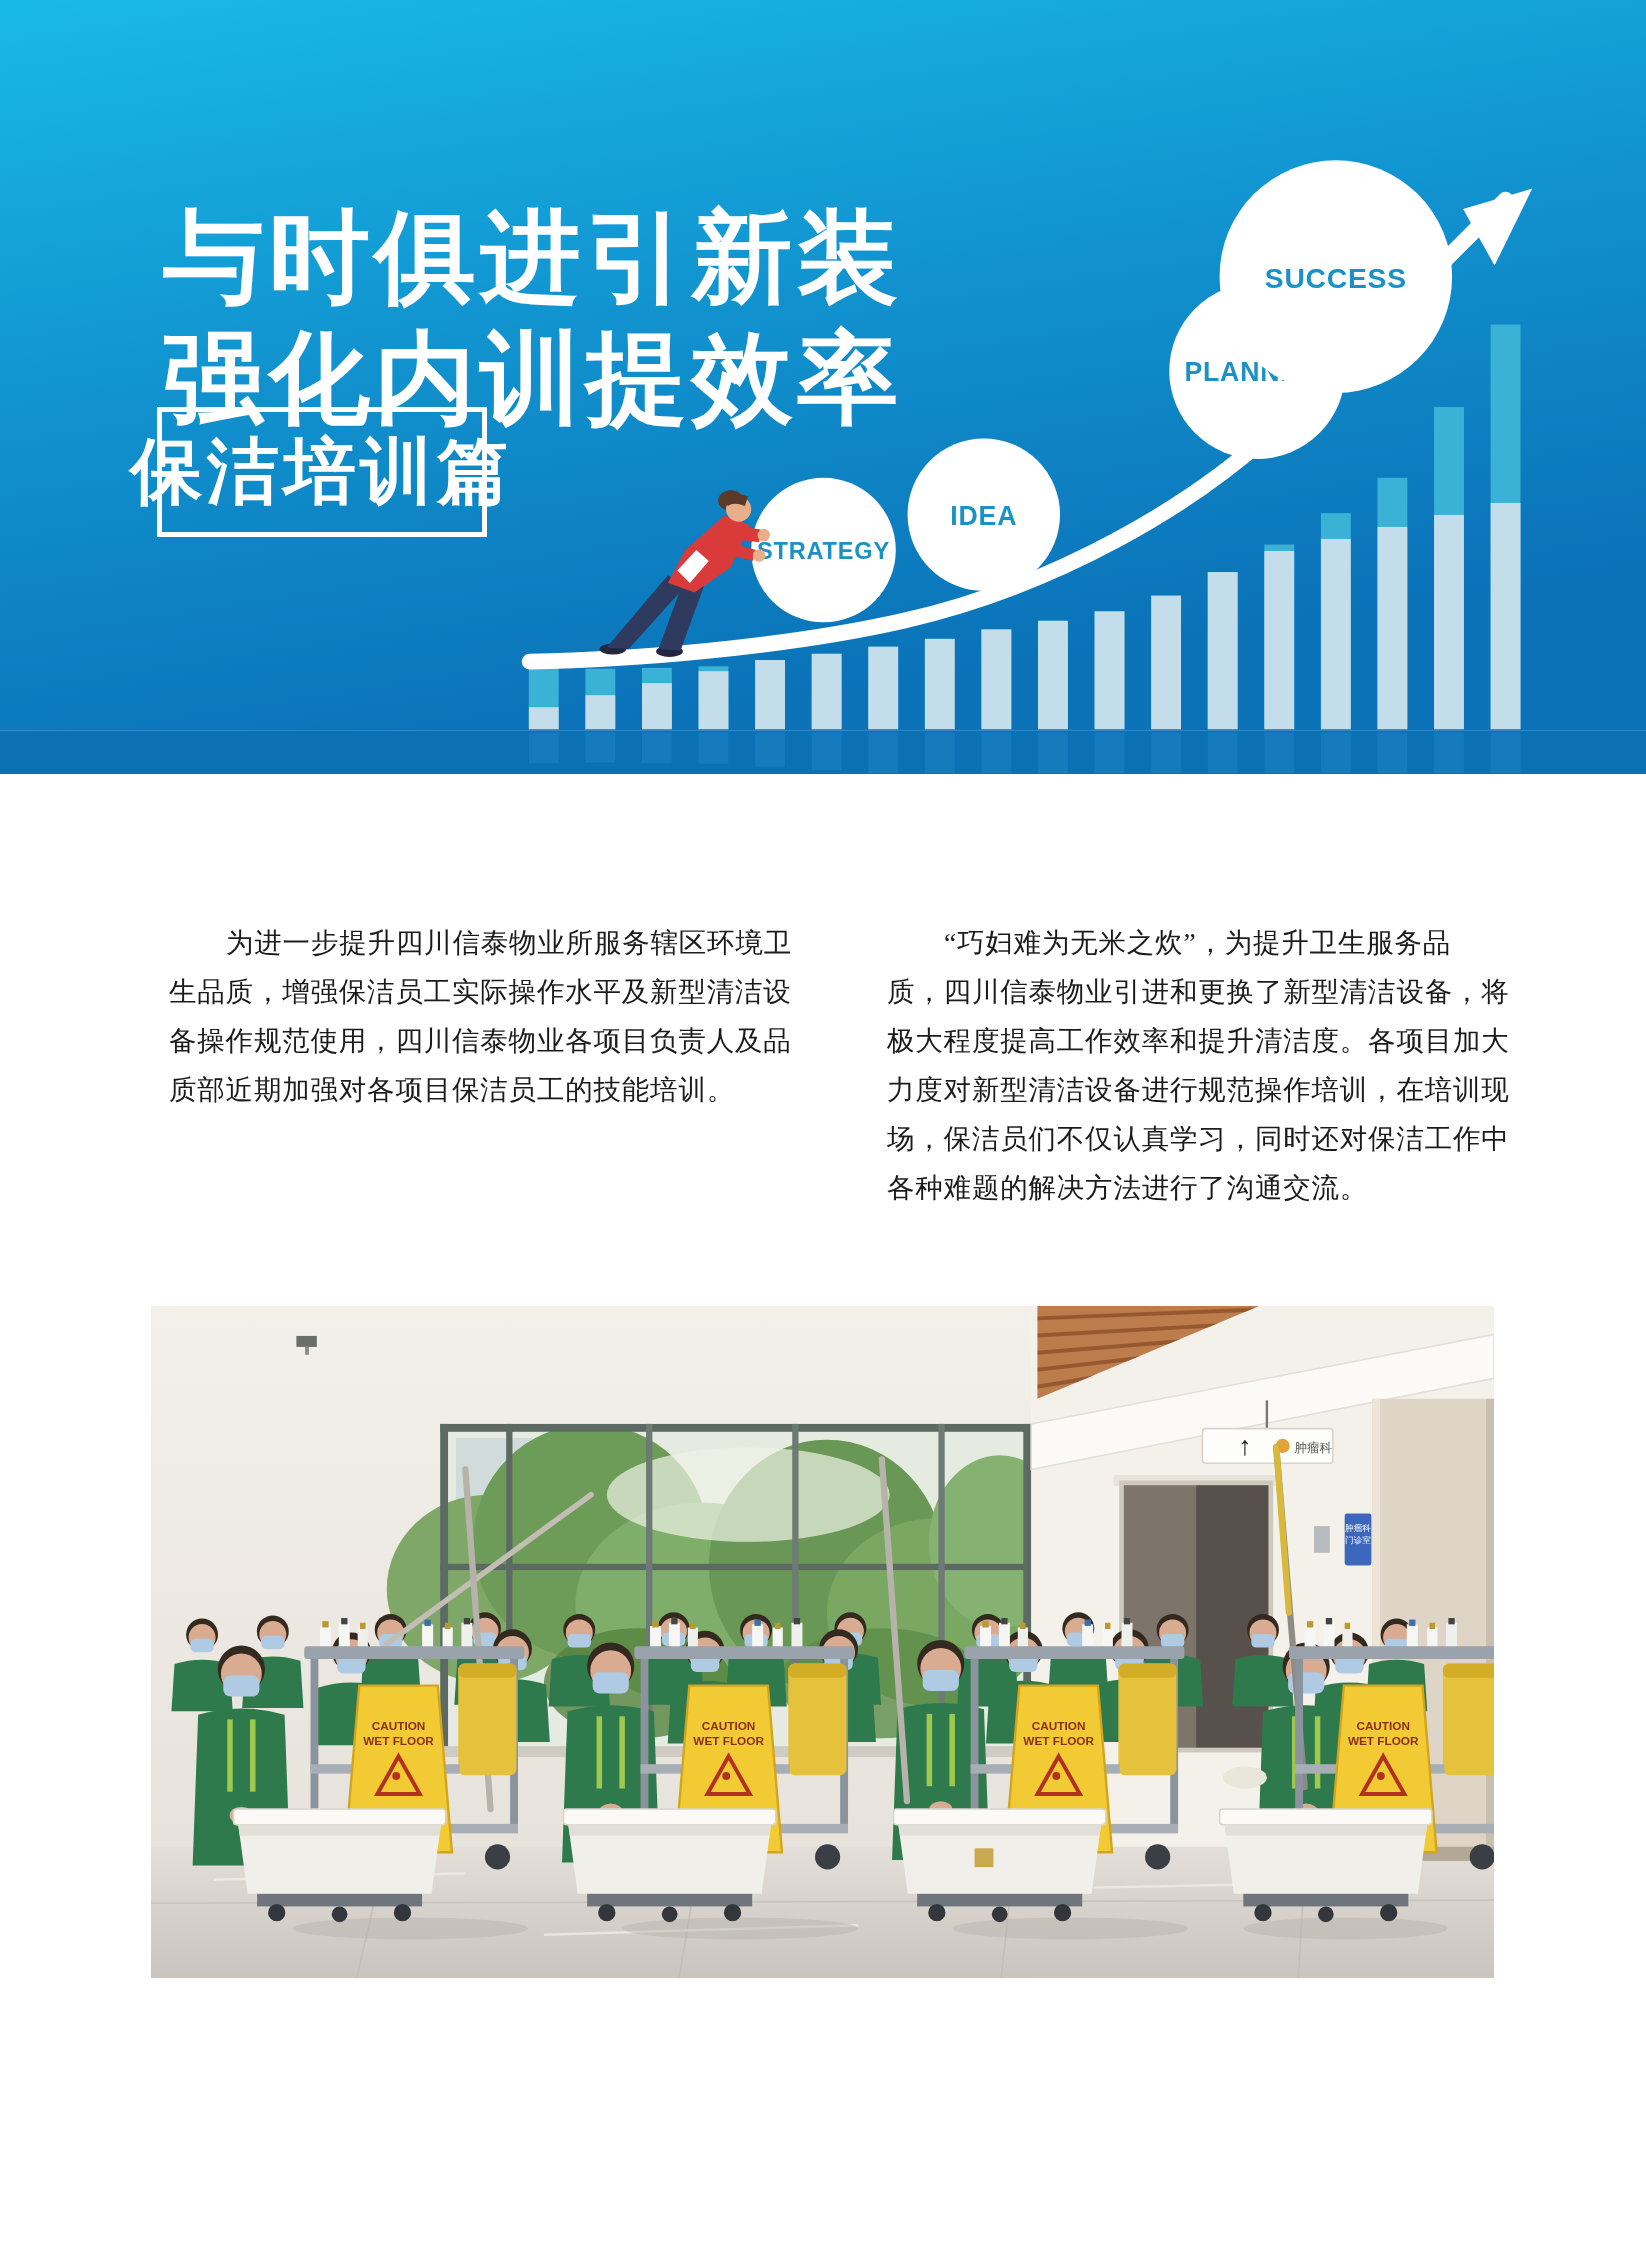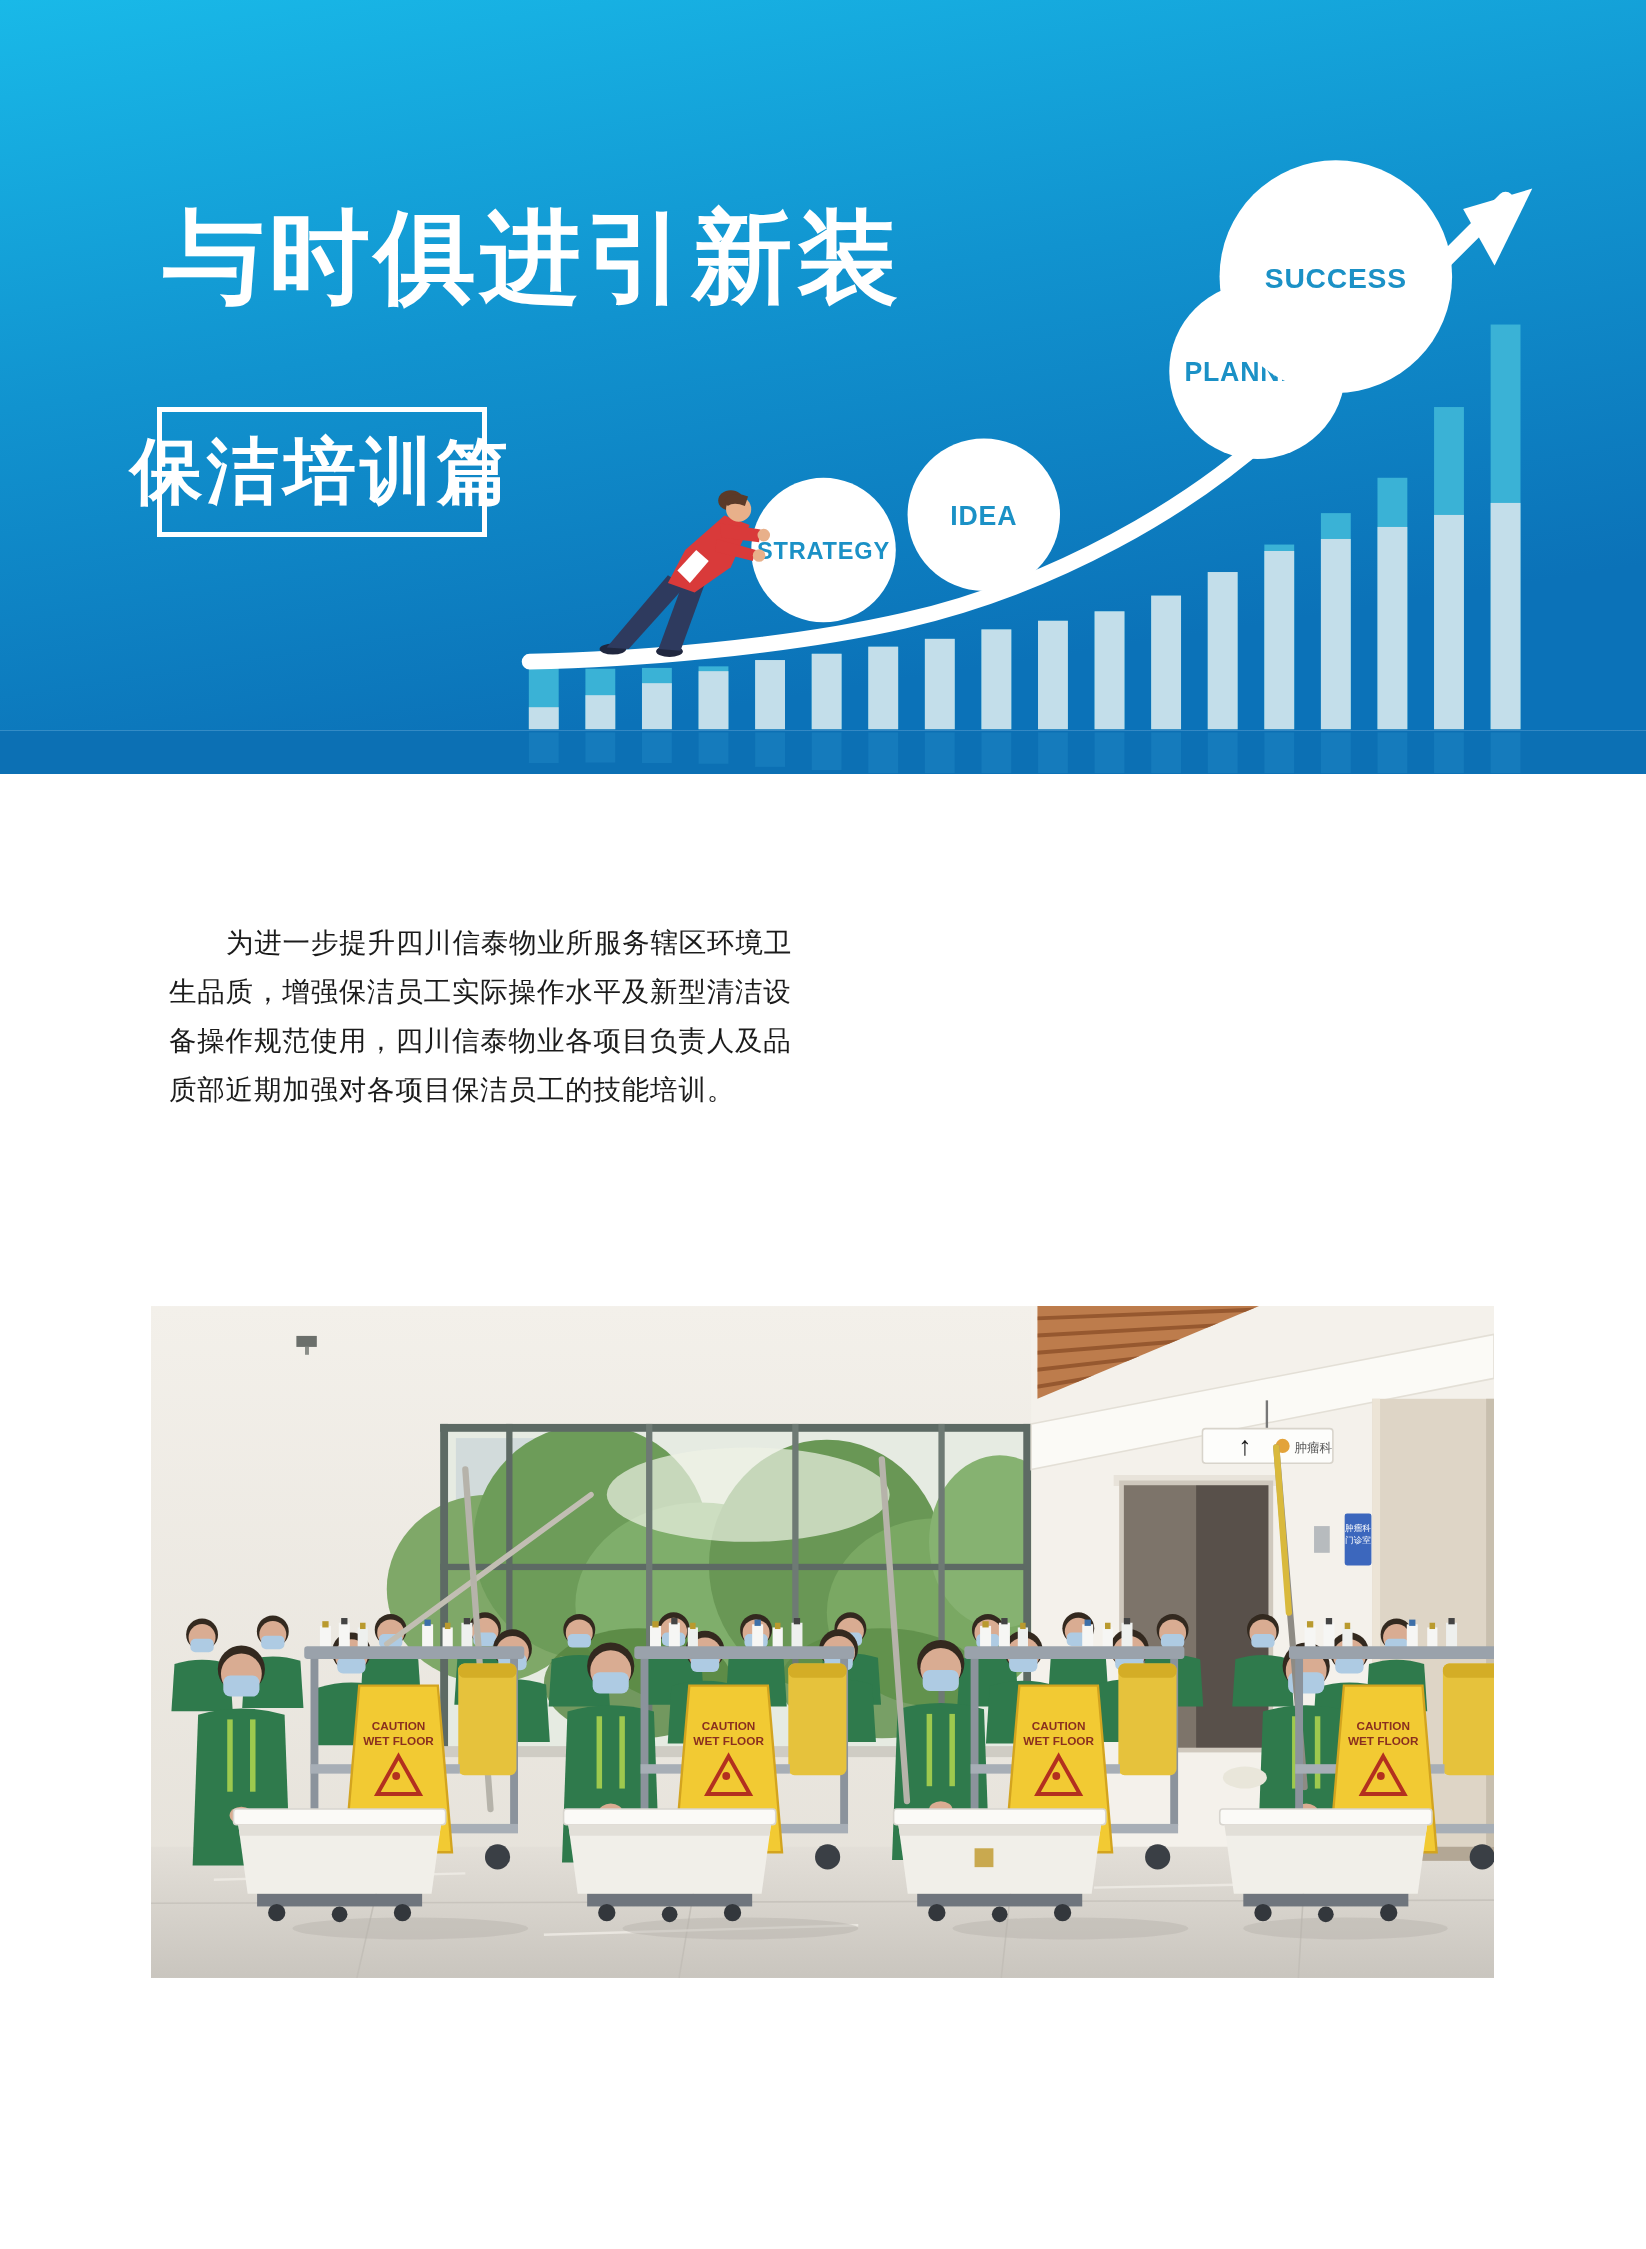--- a/index.html
+++ b/index.html
@@ -132,32 +132,41 @@
         <polygon points="912,686 962,700 958,714 910,702" fill="#d93a3a"></polygon>
         <circle cx="972" cy="681" r="8" fill="#e8b08a"></circle>
         <circle cx="966" cy="707" r="8" fill="#e8b08a"></circle>
         <ellipse cx="930" cy="637" rx="16" ry="13" fill="#5b3a28"></ellipse>
         <circle cx="940" cy="648" r="16" fill="#e8b08a"></circle>
         <path d="M 922 636 Q 934 624 952 632 L 948 644 Q 934 638 926 644 Z" fill="#5b3a28"></path>
       </g>
     </svg>
     <div class="hero-text">
       <h1 class="title-line" id="title1">与时俱进引新装</h1>
+      <h1 class="title-line" id="title2">强化内训提效率</h1>
       <div class="badge">
         <span>保洁培训篇</span>
       </div>
     </div>
   </header>
 
   <main class="content">
     <section class="col">
         <div class="text-line">为进一步提升四川信泰物业所服务辖区环境卫</div>
         <div class="text-line">生品质，增强保洁员工实际操作水平及新型清洁设</div>
         <div class="text-line">备操作规范使用，四川信泰物业各项目负责人及品</div>
         <div class="text-line">质部近期加强对各项目保洁员工的技能培训。</div>
+      </section>
+    <section class="col">
+        <div class="text-line">“巧妇难为无米之炊”，为提升卫生服务品</div>
+        <div class="text-line">质，四川信泰物业引进和更换了新型清洁设备，将</div>
+        <div class="text-line">极大程度提高工作效率和提升清洁度。各项目加大</div>
+        <div class="text-line">力度对新型清洁设备进行规范操作培训，在培训现</div>
+        <div class="text-line">场，保洁员们不仅认真学习，同时还对保洁工作中</div>
+        <div class="text-line">各种难题的解决方法进行了沟通交流。</div>
       </section>
   </main>
 
   <figure class="photo">
     <svg viewBox="0 0 1709 855" aria-hidden="true">
       <defs>
         <linearGradient id="wallGrad" x1="0" y1="0" x2="0" y2="1">
           <stop offset="0" stop-color="#f3f0ea"></stop>
             <stop offset="1" stop-color="#e4e0d8"></stop>
         </linearGradient>

